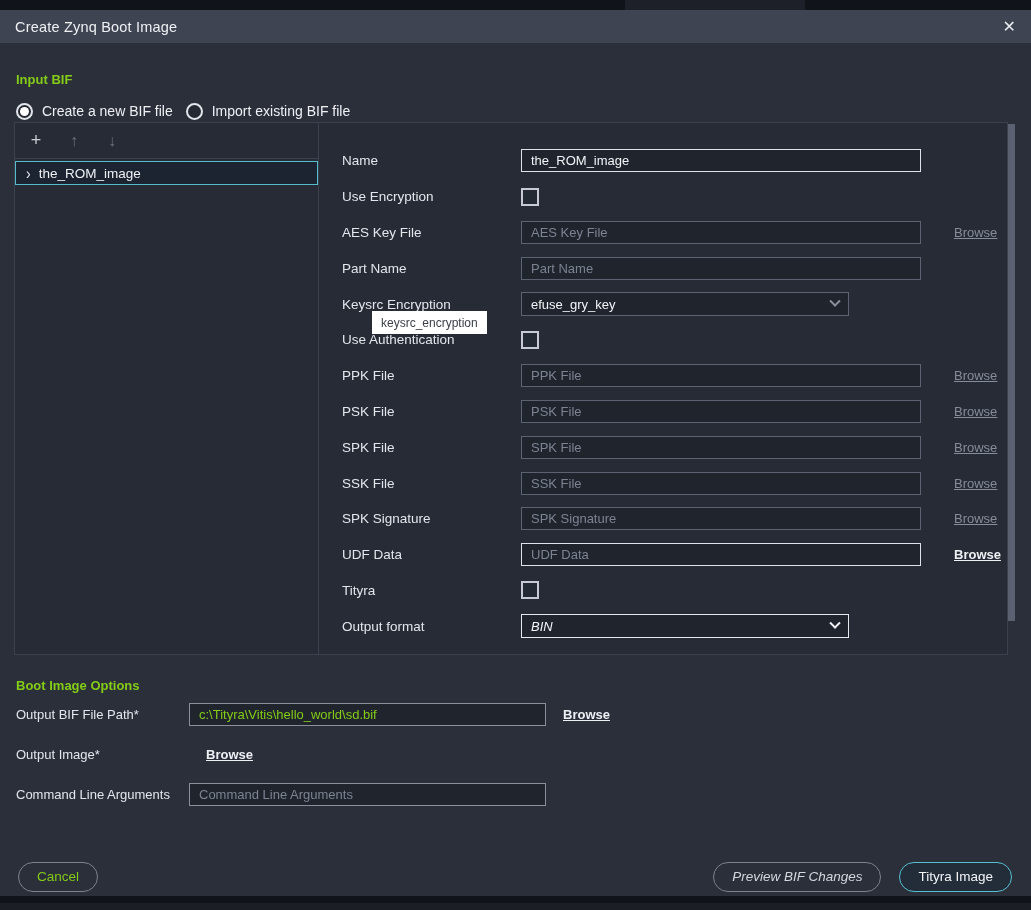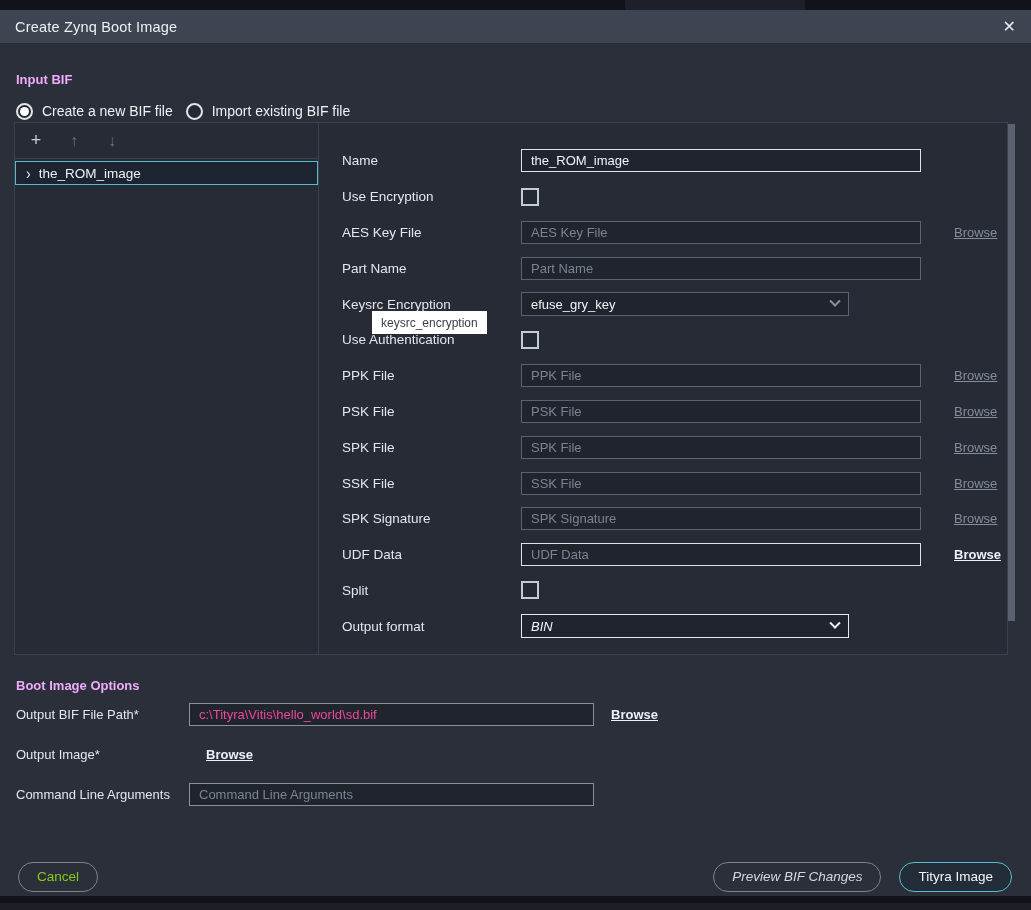--- a/index.html
+++ b/index.html
@@ -12,21 +12,21 @@
   .top-strip-tab { position:absolute; left:625px; top:0; width:180px; height:10px; background:#1d2028; }
   .bottom-strip { position:absolute; left:0; top:896px; width:1031px; height:14px; background:#10131a; }
   .bottom-strip-inner { position:absolute; left:0; top:7px; width:1031px; height:7px; background:#1b1e25; }
 
   
   .dialog { position:absolute; left:0; top:10px; width:1031px; height:886px; background:#2a2f3a; }
   .titlebar { position:absolute; left:0; top:0; width:100%; height:33px; background:#3e4451; display:flex; align-items:center; padding:0 15px; }
   .title { color:#eef0f4; font-size:14.5px; letter-spacing:.2px; }
   .close { margin-left:auto; color:#e8ebf0; font-size:16px; line-height:1; cursor:pointer; }
 
-  .section-label { position:absolute; left:16px; color:#f0abfc; font-size:13px; font-weight:bold; }
+  .section-label { position:absolute; left:16px; color:#84cc16; font-size:13px; font-weight:bold; }
   .lbl-input-bif { top:62px; }
   .lbl-boot-options { top:668px; }
 
   
   .radio-row { position:absolute; left:16px; top:90px; height:22px; display:flex; align-items:center; gap:13px; }
   .radio-opt { display:flex; align-items:center; gap:9px; cursor:pointer; }
   .radio-circle { width:17px; height:17px; border:2px solid #e2e5ea; border-radius:50%; background:#232833; display:flex; align-items:center; justify-content:center; }
   .radio-circle .dot { width:9px; height:9px; border-radius:50%; background:#ffffff; }
   .radio-label { color:#eef0f4; font-size:14px; }
 
@@ -57,21 +57,21 @@
   
   .vscroll { position:absolute; left:1008px; top:114px; width:7px; height:497px; background:#5a6170; cursor:pointer; }
 
   
   .tooltip { position:absolute; left:372px; top:301px; height:23px; background:#ffffff; color:#3b404b; font-size:12px; display:flex; align-items:center; padding:0 9px; z-index:5; }
 
   
   .boot-rows { position:absolute; left:16px; top:684px; width:999px; }
   .boot-row { height:40px; display:flex; align-items:center; }
   .b-label { flex:0 0 173px; color:#e3e6ec; font-size:13px; }
-  .b-input { width:405px; height:23px; background:#1f242d; border:1px solid #8a8f9b; color:#ec4899; font-size:13px; padding:0 9px; font-family:"Liberation Sans", sans-serif; outline:none; }
+  .b-input { width:357px; height:23px; background:#1f242d; border:1px solid #8a8f9b; color:#84cc16; font-size:13px; padding:0 9px; font-family:"Liberation Sans", sans-serif; outline:none; }
   .b-input::placeholder { color:#7d8392; }
 
   
   .footer { position:absolute; left:18px; right:19px; top:851px; height:31px; display:flex; align-items:center; }
   .btn { height:30px; border-radius:15px; display:flex; align-items:center; justify-content:center; padding:0 18px; font-size:13.5px; cursor:pointer; background:transparent; border:1px solid #7c828e; }
   .btn-cancel { color:#84cc16; }
   .btn-preview { margin-left:auto; color:#d3d7de;font-style:italic; }
   .btn-create { margin-left:18px; color:#f2f4f8; border:1.5px solid #57c0d0; background:#232d3a; }
 </style>
 </head>
@@ -184,21 +184,21 @@
           <span class="browse">Browse</span>
         </div>
 
         <div class="form-row">
           <span class="f-label">UDF Data</span>
           <input class="t-input focused" placeholder="UDF Data" style="">
           <span class="browse active">Browse</span>
         </div>
 
         <div class="form-row">
-          <span class="f-label">Split</span>
+          <span class="f-label">Tityra</span>
           <div class="checkbox"></div>
         </div>
 
         <div class="form-row">
           <span class="f-label">Output format</span>
           <div class="selectbox focused">
             <span>BIN</span>
             <span class="chev"></span>
           </div>
         </div>

